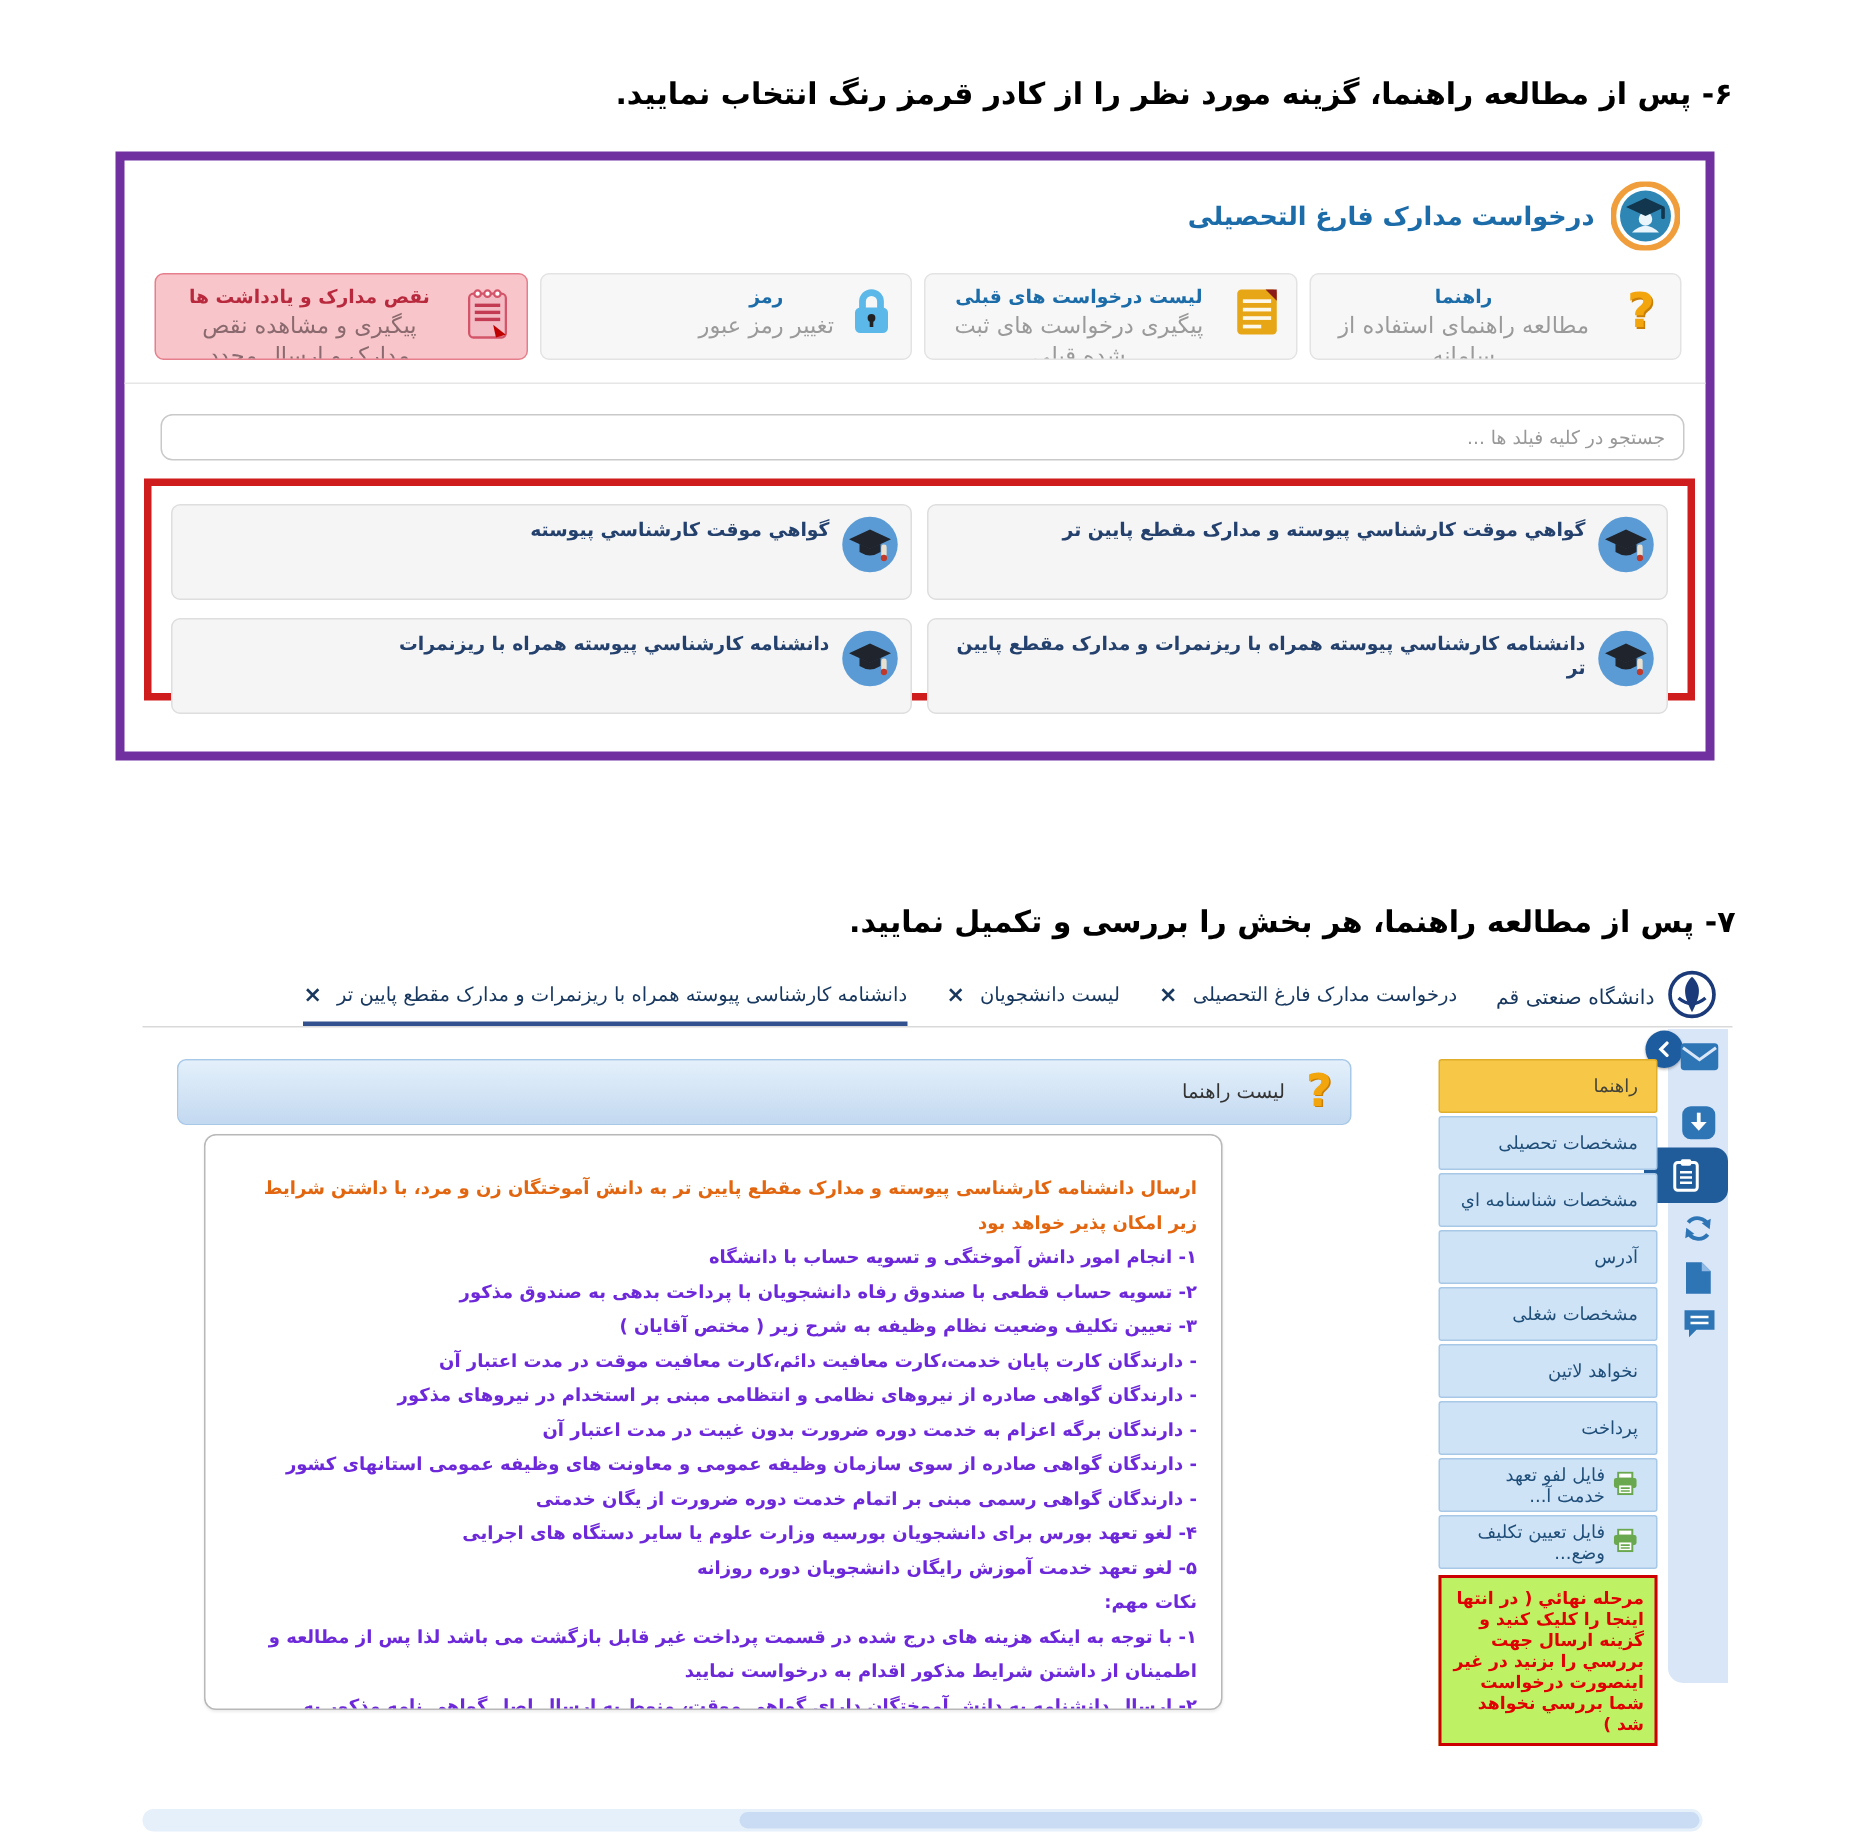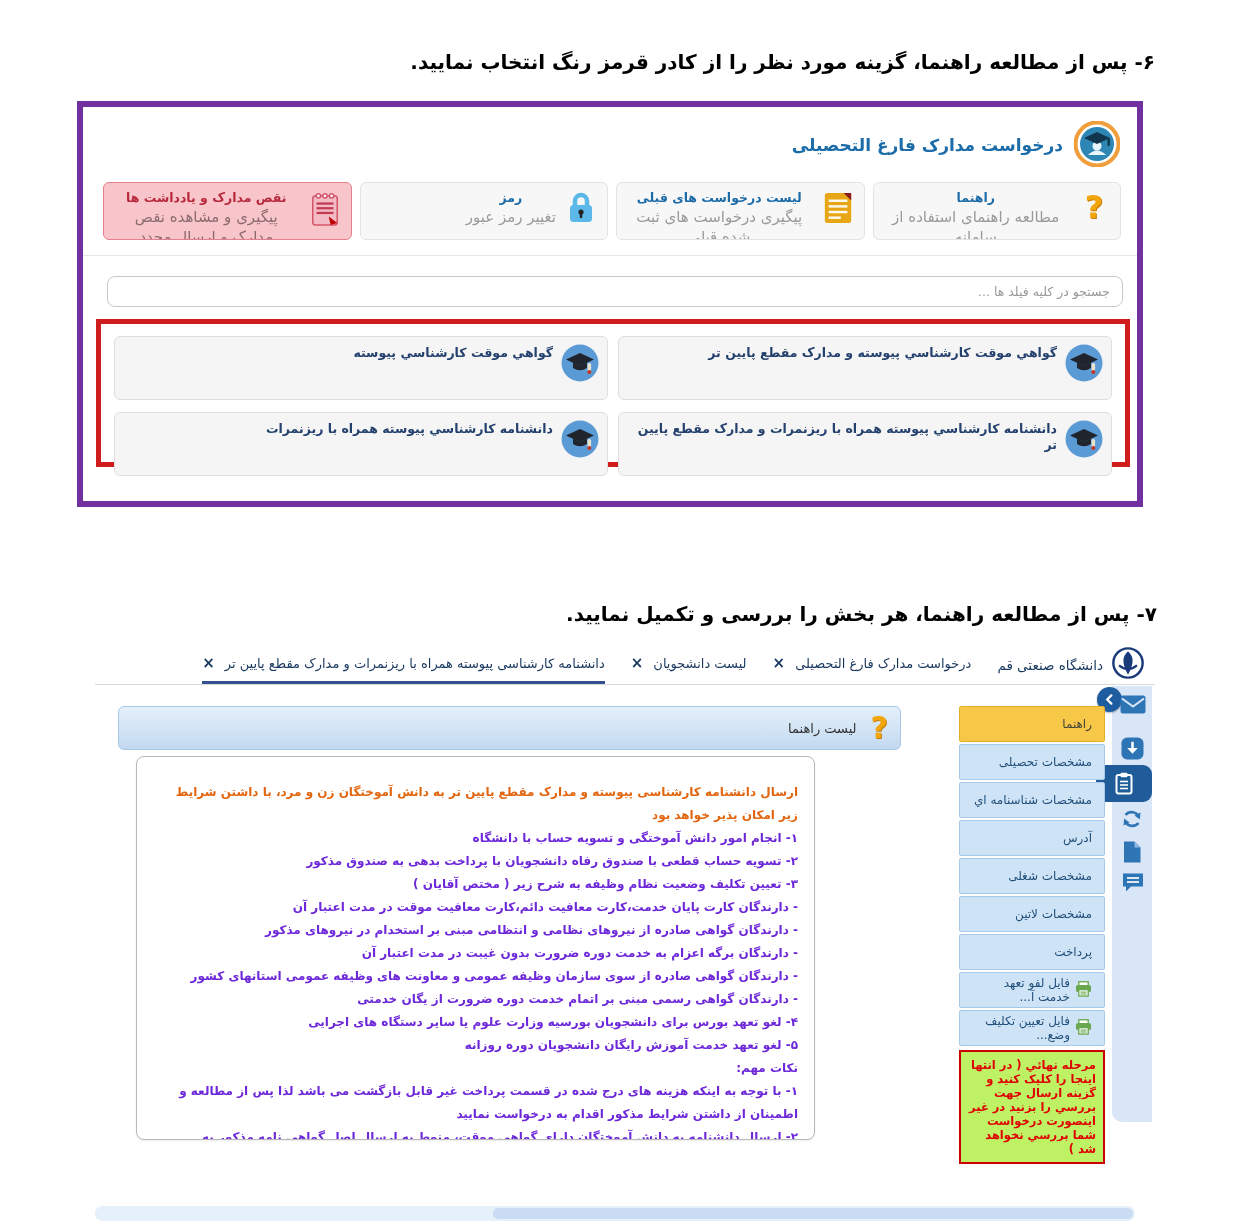--- a/index.html
+++ b/index.html
@@ -314,21 +314,21 @@
   <div class="side-item">
     <span>مشخصات شناسنامه اي</span>
   </div>
   <div class="side-item">
     <span>آدرس</span>
   </div>
   <div class="side-item">
     <span>مشخصات شغلی</span>
   </div>
   <div class="side-item">
-    <span>مشخصات لاتین</span>
+    <span>نخواهد لاتین</span>
   </div>
   <div class="side-item">
     <span>پرداخت</span>
   </div>
   <div class="side-item">
     <span>
       <svg width="17" height="16" viewBox="0 0 18 17">
         <rect x="4" y="0.8" width="10" height="4.2" fill="#fff" stroke="#6aa84f" stroke-width="1.4"></rect>
         <rect x="1" y="4.6" width="16" height="7" rx="1.5" fill="#6aa84f"></rect>
         <rect x="4" y="9.2" width="10" height="6.8" fill="#fff" stroke="#6aa84f" stroke-width="1.4"></rect>

